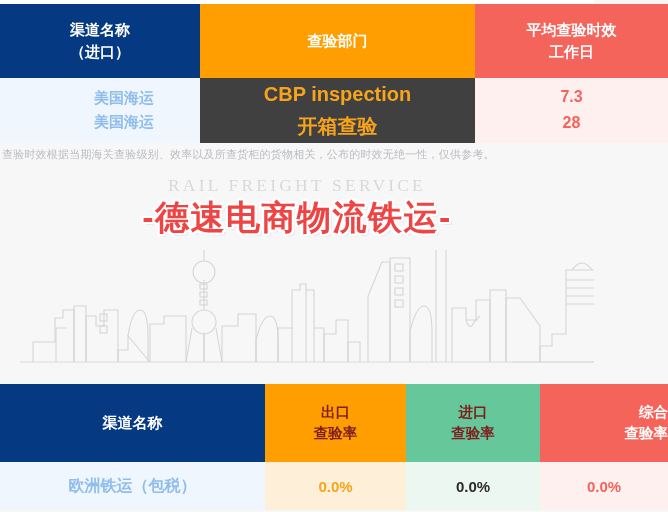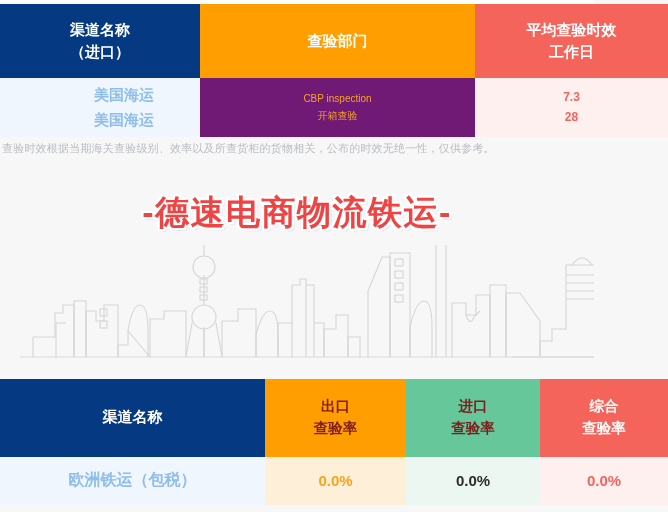--- a/index.html
+++ b/index.html
@@ -33,28 +33,28 @@
     background: #F4645A; color: #ffffff;
     height: 74px; text-align: center; vertical-align: middle;
     font-weight: bold; font-size: 15px; line-height: 1.45;
   }
   .t1-body-blue {
     background: #EFF6FE; color: #8FBDEC;
     height: 59px; text-align: center; vertical-align: middle;
     font-weight: bold; font-size: 15px; line-height: 1.62; padding-left: 48px;
   }
   .t1-body-orange {
-    background: #701a75; color: #F7A41C;
+    background: #404040; color: #F7A41C;
     height: 59px; text-align: center; vertical-align: middle;
-    font-weight: normal; font-size: 10px; line-height: 1.62;
+    font-weight: bold; font-size: 20px; line-height: 1.62;
   }
   .t1-body-coral {
     background: #FEF0EE; color: #F4645A;
     height: 59px; text-align: center; vertical-align: middle;
-    font-weight: bold; font-size: 12px; line-height: 1.62;
+    font-weight: bold; font-size: 16px; line-height: 1.62;
   }
   .cell-line { display: block; }
 
   
   .note {
     padding: 3px 4px 0 2px;
     font-size: 11px;
     color: #b9bcc2;
     line-height: 1.5;
     letter-spacing: 0.2px;
@@ -112,21 +112,21 @@
     height: 78px; text-align: center; vertical-align: middle;
     font-weight: bold; font-size: 14.5px; line-height: 1.5;
   }
   .t2-head-green {
     background: #66C89A; color: #7f1d1d;
     height: 78px; text-align: center; vertical-align: middle;
     font-weight: bold; font-size: 14.5px; line-height: 1.5;
   }
   .t2-head-coral {
     background: #F4645A; color: #ffffff;
-    height: 78px; text-align: center; vertical-align: middle;
+    height: 78px; text-align: right; vertical-align: middle;
     font-weight: bold; font-size: 14.5px; line-height: 1.5;
   }
   .t2-body-blue {
     background: #EFF6FE; color: #8FBDEC;
     height: 48px; text-align: center; vertical-align: middle;
     font-weight: bold; font-size: 16px;
   }
   .t2-body-orange {
     background: #FDEFD8; color: #F7A41C;
     height: 48px; text-align: center; vertical-align: middle;
@@ -186,20 +186,21 @@
           <span class="cell-line">7.3</span>
           <span class="cell-line">28</span>
         </td>
       </tr>
     </tbody>
   </table>
 
   <div class="note">查验时效根据当期海关查验级别、效率以及所查货柜的货物相关，公布的时效无绝一性，仅供参考。</div>
 
   <div class="banner">
+    <div class="banner-en">RAIL FREIGHT SERVICE</div>
     <div class="banner-cn">-德速电商物流铁运-</div>
 
     <svg class="skyline" width="668" height="120" viewBox="0 0 668 120" fill="none" stroke="#d6d6d6" stroke-width="1.1" xmlns="http://www.w3.org/2000/svg">
 
       <path d="M20 112 H648" stroke="#dcdcdc"></path>
 
       <path d="M33 112 V92 H55 V68 H63 V60 H74 V112"></path>
       <path d="M56 112 V78 H66"></path>
       <path d="M74 112 V56 H86 V112"></path>
       <path d="M86 112 V66 H96 V76 H104 V60 H118 V112"></path>

